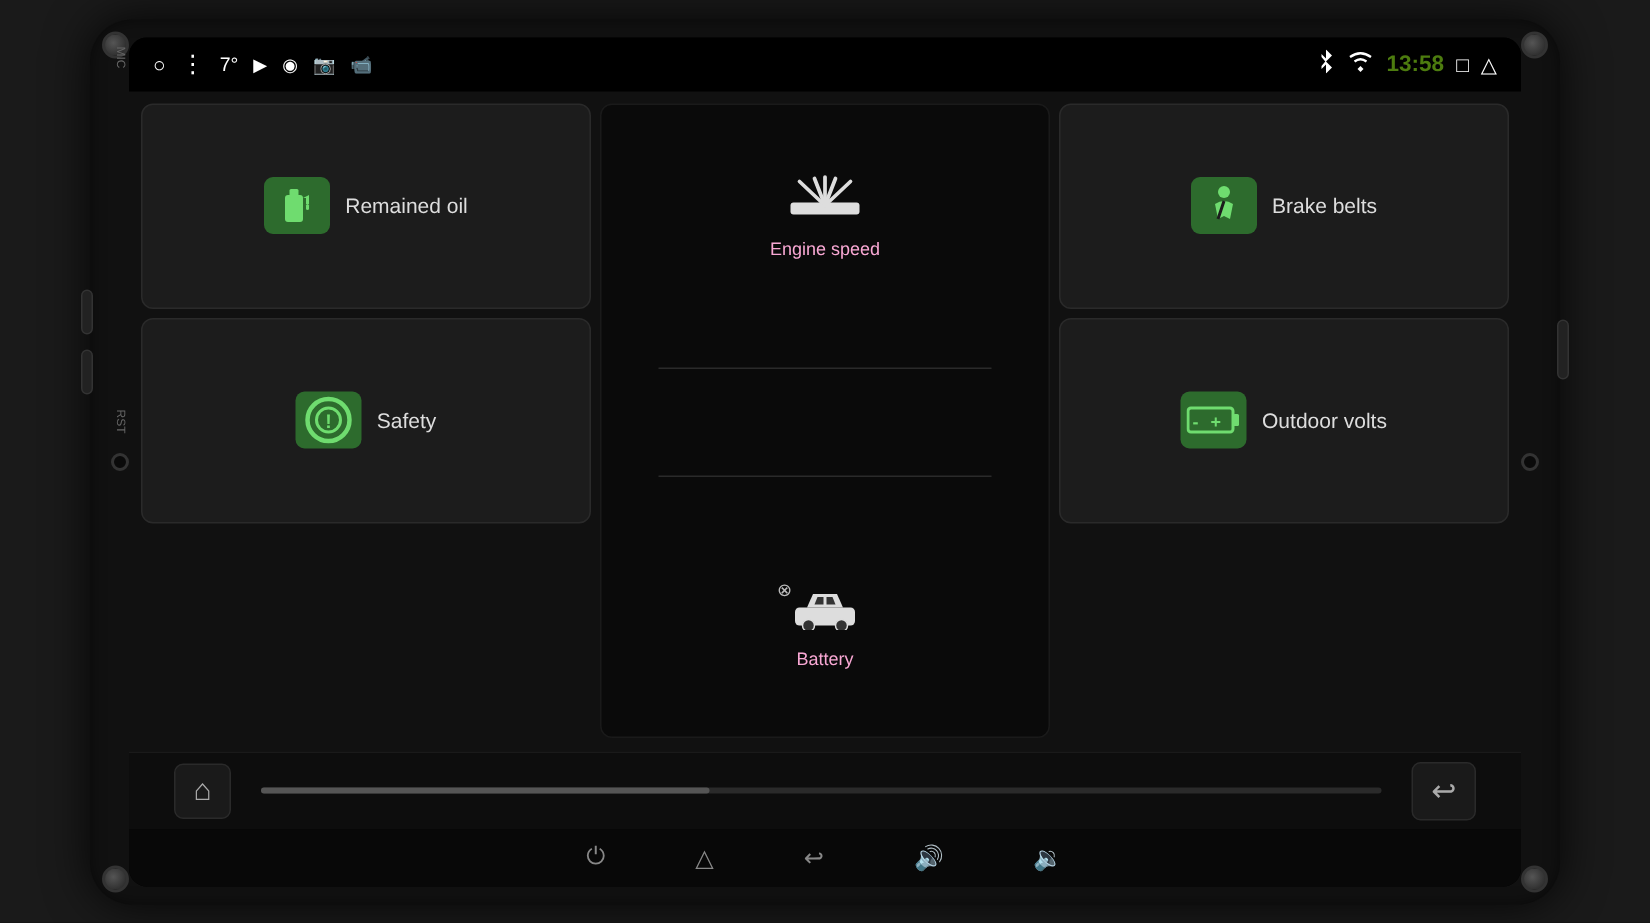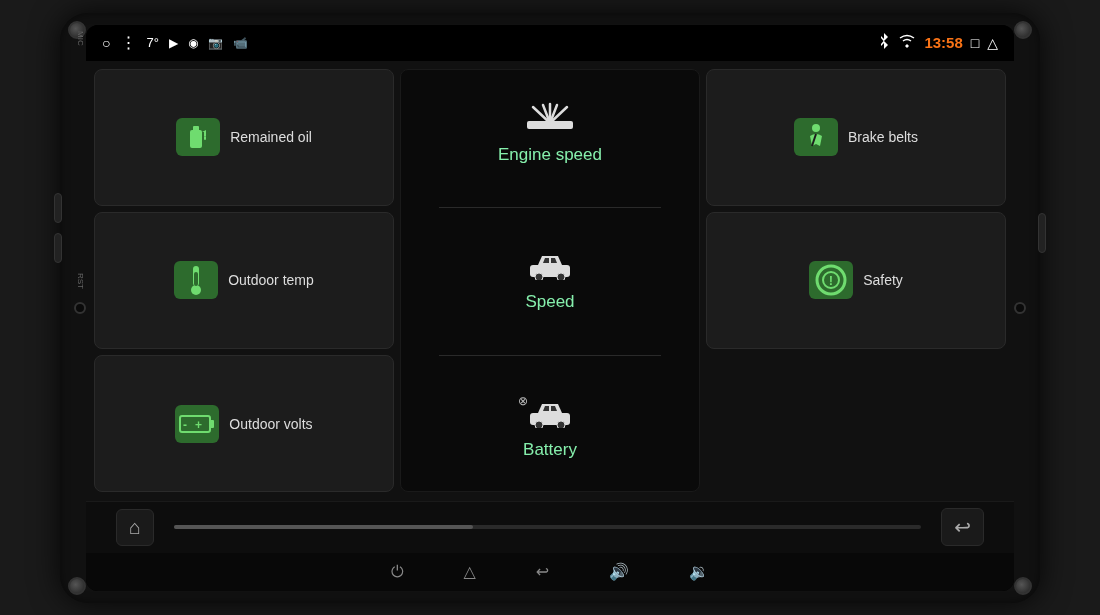--- a/index.html
+++ b/index.html
@@ -123,21 +123,21 @@
       gap: 8px;
       color: #fff;
     }
     .status-icon {
       font-size: 14px;
       color: #fff;
     }
     .status-time {
       font-size: 15px;
       font-weight: bold;
-      color: #f97316;
+      color: #4d7c0f;
     }
     .status-temp {
       font-size: 13px;
       color: #fff;
     }
 
     
     .main-content {
       flex: 1;
       background: #111;
@@ -198,22 +198,22 @@
       align-items: center;
       gap: 4px;
       width: 100%;
     }
 
     .center-icon {
       font-size: 32px;
       color: #ccc;
     }
     .center-label {
-      color: #86efac;
-      font-size: 17px;
+      color: #f9a8d4;
+      font-size: 12px;
       text-align: center;
     }
 
     .divider-line {
       width: 80%;
       height: 1px;
       background: #2a2a2a;
     }
 
     
@@ -347,37 +347,20 @@
               <line x1="25" y1="22" x2="25" y2="3" stroke="#ddd" stroke-width="2.5" stroke-linecap="round"></line>
               <line x1="25" y1="22" x2="32" y2="4" stroke="#ddd" stroke-width="2.5" stroke-linecap="round"></line>
               <line x1="25" y1="22" x2="42" y2="6" stroke="#ddd" stroke-width="2.5" stroke-linecap="round"></line>
             </svg>
           </div>
           <span class="center-label">Engine speed</span>
         </div>
 
         <div class="divider-line"></div>
 
-        <div class="center-section">
-          <div class="center-icon">
-            <svg width="48" height="30" viewBox="0 0 48 30" fill="#ddd">
-
-              <rect x="4" y="15" width="40" height="12" rx="3" fill="#ddd"></rect>
-
-              <path d="M12 15 L16 6 L32 6 L36 15 Z" fill="#ddd"></path>
-
-              <path d="M17 13 L19 8 L23 8 L23 13 Z" fill="#333"></path>
-              <path d="M25 13 L25 8 L29 8 L31 13 Z" fill="#333"></path>
-
-              <circle cx="13" cy="27" r="4" fill="#333" stroke="#ddd" stroke-width="1"></circle>
-              <circle cx="35" cy="27" r="4" fill="#333" stroke="#ddd" stroke-width="1"></circle>
-            </svg>
-          </div>
-          <span class="center-label">Speed</span>
-        </div>
 
         <div class="divider-line"></div>
 
         <div class="center-section">
           <div style="position:relative; display:flex; align-items:center; justify-content:center;">
             <span style="position:absolute; left:-8px; top:-4px; color:#bbb; font-size:12px;">⊗</span>
             <div class="center-icon">
               <svg width="48" height="30" viewBox="0 0 48 30" fill="#ddd">
                 <rect x="4" y="15" width="40" height="12" rx="3" fill="#ddd"></rect>
                 <path d="M12 15 L16 6 L32 6 L36 15 Z" fill="#ddd"></path>
@@ -397,30 +380,20 @@
           <svg width="28" height="30" viewBox="0 0 28 30" fill="#6fdc6f">
 
             <circle cx="14" cy="6" r="4" fill="#6fdc6f"></circle>
             <path d="M8 14 Q14 10 20 14 L18 24 L14 22 L10 24 Z" fill="#6fdc6f"></path>
             <line x1="14" y1="12" x2="10" y2="24" stroke="#1c1c1c" stroke-width="2"></line>
           </svg>
         </div>
         <span class="tile-label">Brake belts</span>
       </div>
 
-      <div class="tile">
-        <div class="tile-icon">
-          <svg width="16" height="32" viewBox="0 0 16 32" fill="#6fdc6f">
-            <rect x="5" y="2" width="6" height="20" rx="3" fill="#6fdc6f"></rect>
-            <circle cx="8" cy="26" r="5" fill="#6fdc6f"></circle>
-            <rect x="6" y="8" width="4" height="14" rx="2" fill="#2d6b2d"></rect>
-          </svg>
-        </div>
-        <span class="tile-label">Outdoor temp</span>
-      </div>
 
       <div class="tile">
         <div class="tile-icon">
           <svg width="36" height="36" viewBox="0 0 36 36" fill="none">
             <circle cx="18" cy="18" r="14" stroke="#6fdc6f" stroke-width="3" fill="none"></circle>
             <circle cx="18" cy="18" r="8" stroke="#6fdc6f" stroke-width="2" fill="none"></circle>
             <text x="18" y="23" text-anchor="middle" fill="#6fdc6f" font-size="13" font-weight="bold">!</text>
           </svg>
         </div>
         <span class="tile-label">Safety</span>

